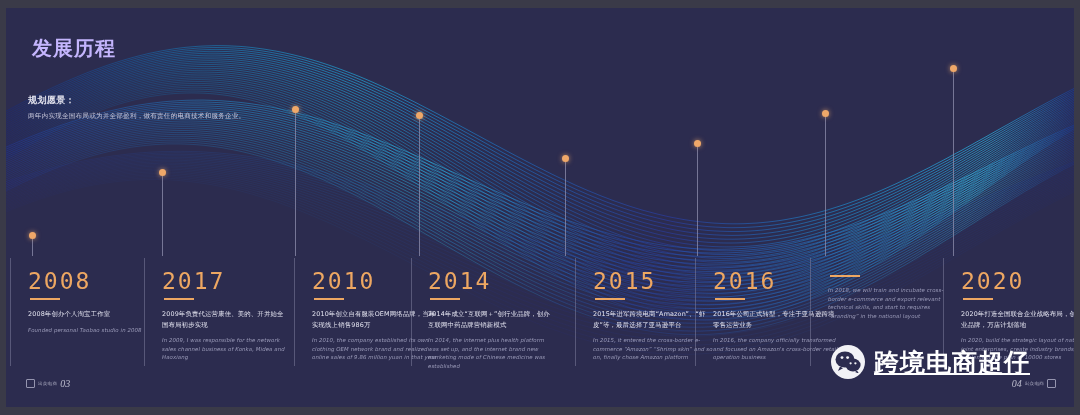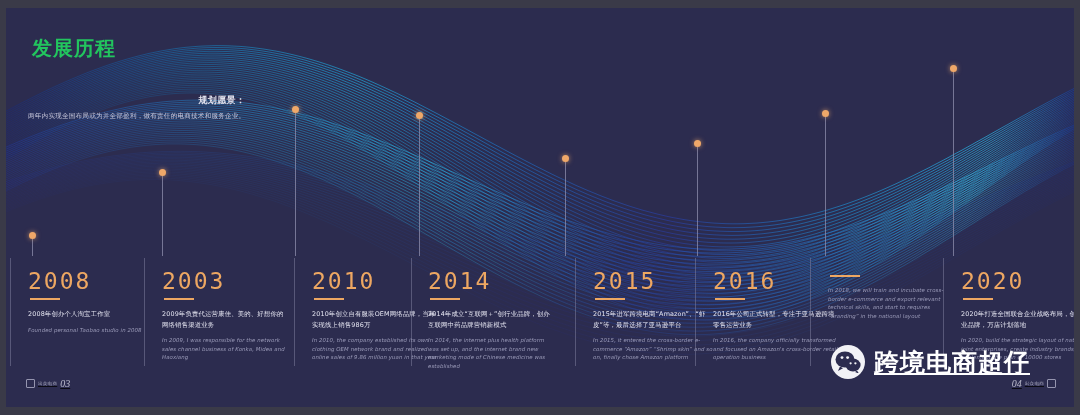--- a/index.html
+++ b/index.html
@@ -14,25 +14,25 @@
   
   #waves{position:absolute;inset:0;width:1068px;height:399px;}
 
   
   .hdr{position:absolute;left:26px;top:26px;z-index:6;}
   .hdr-en{
     font-size:20px;color:#d08a4e;letter-spacing:.5px;line-height:1.25;
     font-family:"Liberation Sans",sans-serif;font-weight:400;
   }
   .hdr-cn{
-    font-size:20px;color:#22c55e;font-weight:bold;line-height:1.3;margin-top:1px;
+    font-size:20px;color:#c4b5fd;font-weight:bold;line-height:1.3;margin-top:1px;
     font-family:"DejaVu Sans",sans-serif;letter-spacing:1px;
   }
 
-  .vision{position:absolute;left:22px;top:86px;z-index:6;text-align:right;}
+  .vision{position:absolute;left:22px;top:86px;z-index:6;}
   .vision-label{font-size:9px;color:#e3e3ee;font-weight:bold;letter-spacing:.4px;
                 font-family:"DejaVu Sans",sans-serif;}
   .vision-text{font-size:6.6px;color:#c9c9dd;margin-top:5px;letter-spacing:.2px;
                font-family:"DejaVu Sans",sans-serif;line-height:1.4;}
 
   
   #timeline{position:absolute;inset:0;z-index:5;}
   .tl-stem{position:absolute;width:1px;background:#8f8fae;opacity:.75;}
   .tl-dot{position:absolute;width:7px;height:7px;border-radius:50%;
           background:#efa869;box-shadow:0 0 5px rgba(239,168,105,.75);}
@@ -45,21 +45,21 @@
     font-family:"DejaVu Sans Mono","Liberation Mono",monospace;
     font-weight:400;
   }
   .yr-bar{width:30px;height:2px;background:#eda762;margin:5px 0 9px 2px;}
   .cn{font-size:6.4px;color:#e6e6f2;line-height:1.65;letter-spacing:.15px;
       font-family:"DejaVu Sans",sans-serif;}
   .en{font-size:5.4px;color:#9c9cba;line-height:1.6;margin-top:6px;
       font-style:italic;letter-spacing:.1px;font-family:"DejaVu Sans",sans-serif;}
 
   
-  .foot{position:absolute;display:flex;align-items:center;gap:3px;z-index:8;opacity:.75;text-decoration:underline;}
+  .foot{position:absolute;display:flex;align-items:center;gap:3px;z-index:8;opacity:.75;}
   .foot-l{left:20px;bottom:18px;}
   .foot-r{right:18px;bottom:18px;padding-left:8px;}
   .foot-mark{width:7px;height:7px;border:1px solid #b9b9d0;border-radius:1px;}
   .foot-cn{font-size:4.6px;color:#cfcfe0;font-family:"DejaVu Sans",sans-serif;letter-spacing:.2px;}
   .foot-num{font-size:10px;color:#e9e9f4;font-style:italic;font-family:"Liberation Serif",serif;}
 
   
   #wm{position:absolute;right:44px;bottom:28px;z-index:9;
       display:flex;align-items:center;gap:9px;}
   .wm-badge{width:34px;height:34px;border-radius:50%;background:#f2f2f6;
@@ -215,23 +215,23 @@
   <div id="columns">
       <div class="col" style="left: 22px;">
         <div class="col-rule" style="left: -18px;"></div>
         <div class="yr">2008</div>
         <div class="yr-bar"></div>
         <div class="cn">2008年创办个人淘宝工作室</div>
         <div class="en">Founded personal Taobao studio in 2008</div>
       </div>
       <div class="col" style="left: 156px;">
         <div class="col-rule" style="left: -18px;"></div>
-        <div class="yr">2003</div>
-        <div class="yr-bar"></div>
-        <div class="cn">2009年负责代运营康佳、美的、好想你的网络销售渠道业务</div>
+        <div class="yr">2017</div>
+        <div class="yr-bar"></div>
+        <div class="cn">2009年负责代运营康佳、美的、开并始全国布局初步实现</div>
         <div class="en">In 2009, I was responsible for the network sales channel business of Konka, Midea and Haoxiang</div>
       </div>
       <div class="col" style="left: 306px;">
         <div class="col-rule" style="left: -18px;"></div>
         <div class="yr">2010</div>
         <div class="yr-bar"></div>
         <div class="cn">2010年创立自有服装OEM网络品牌，当年实现线上销售986万</div>
         <div class="en">In 2010, the company established its own clothing OEM network brand and realized online sales of 9.86 million yuan in that year</div>
       </div>
       <div class="col" style="left: 422px;">

